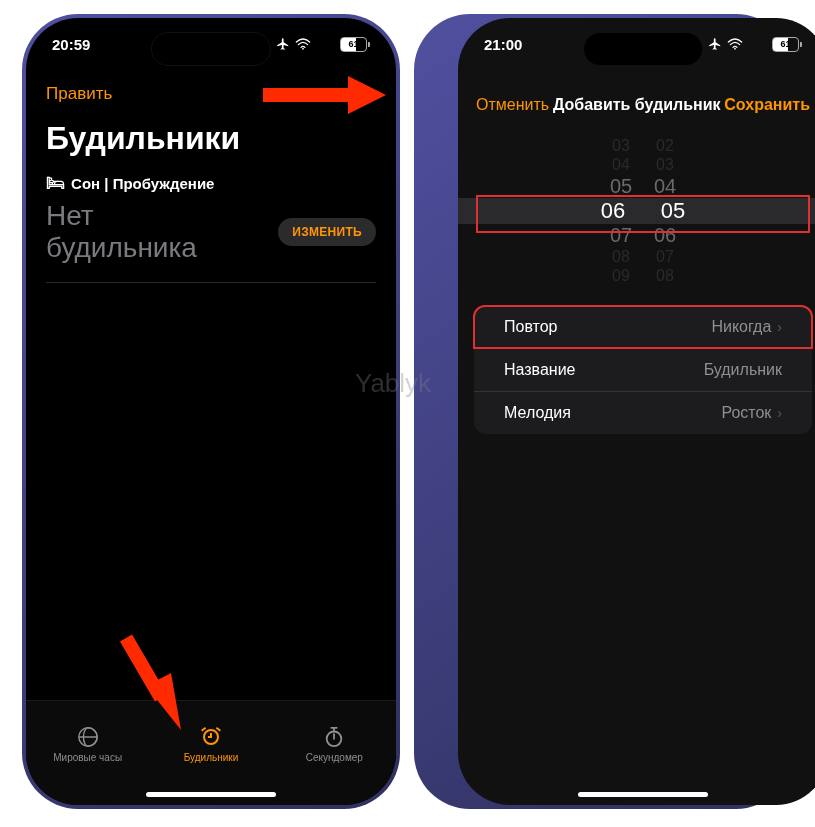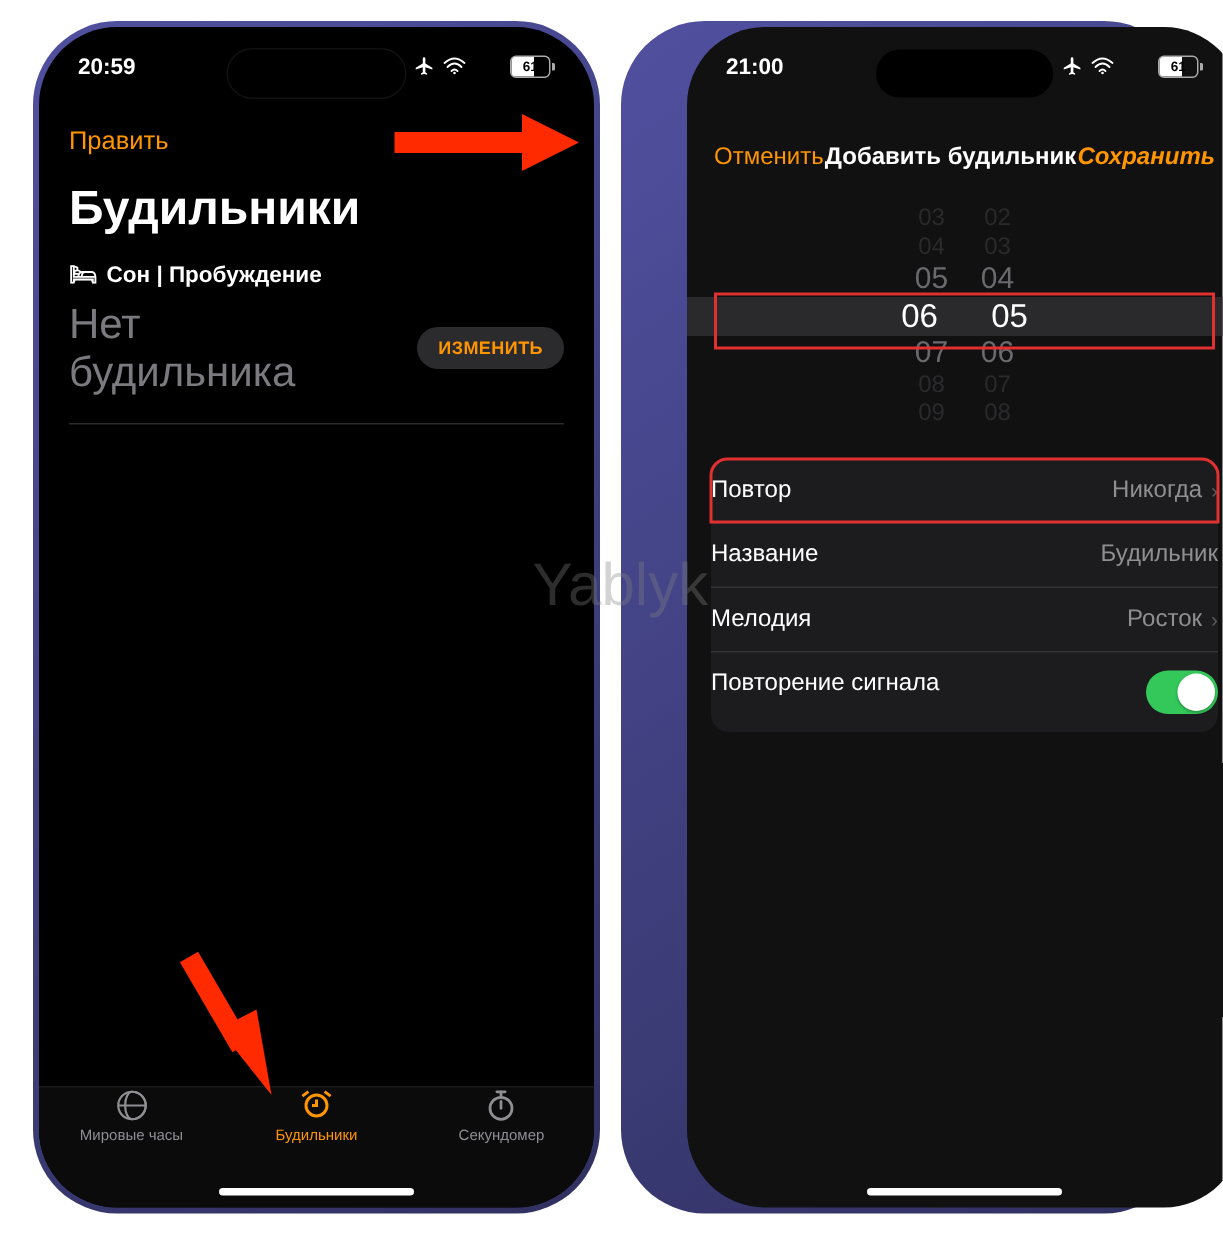--- a/index.html
+++ b/index.html
@@ -171,21 +171,21 @@
   .tabbar {
     position: absolute;
     bottom: 0;
     left: 0; right: 0;
     height: 80px;
     background: #0b0b0b;
     border-top: 1px solid #1a1a1a;
     display: flex;
     justify-content: space-around;
     align-items: flex-start;
-    padding-top: 0;
+    padding-top: 24px;
   }
   .tab {
     display: flex;
     flex-direction: column;
     align-items: center;
     gap: 3px;
     color: var(--gray-text);
     font-size: 10px;
     width: 25%;
   }
@@ -221,21 +221,21 @@
     position: absolute;
     top: 78px;
     left: 0; right: 0;
     display: flex;
     justify-content: space-between;
     align-items: center;
     padding: 0 18px;
     font-size: 16px;
   }
   .modal-nav .cancel, .modal-nav .save { color: var(--orange); }
-  .modal-nav .save { font-weight: 600; font-style: italic; }
+  .modal-nav .save { font-weight: 600; }
   .modal-nav .title2 { color: #fff; font-weight: 600; font-size: 16px; }
 
   .picker {
     position: absolute;
     top: 118px;
     left: 0; right: 0;
     height: 150px;
     display: flex;
     flex-direction: column;
     align-items: center;
@@ -282,21 +282,22 @@
     position: absolute;
     top: 288px;
     left: 16px; right: 16px;
     background: var(--dark-panel);
     border-radius: 12px;
     overflow: visible;
   }
   .setting-row {
     display: flex;
     justify-content: space-between;
-    padding: 12px 0;
+    align-items: center;
+    padding: 12px 30px;
     font-size: 16px;
     border-bottom: 1px solid #333;
     position: relative;
   }
   .setting-row:last-child { border-bottom: none; }
   .setting-label { color: #fff; }
   .setting-value {
     color: var(--gray-text);
     display: flex;
     align-items: center;
@@ -329,21 +330,21 @@
     height: 25px;
     background: #fff;
     border-radius: 50%;
     box-shadow: 0 1px 2px rgba(0,0,0,.3);
   }
 
   .watermark {
     position: absolute;
     top: 368px;
     left: 355px;
-    font-size: 40px;
+    font-size: 26px;
     color: rgba(130,130,130,.35);
     font-weight: 500;
     z-index: 50;
     pointer-events: none;
   }
   svg.globe-icon circle, svg.globe-icon path, svg.globe-icon line { fill:none; stroke: currentColor; stroke-width: 1.6; }
   svg.timer-icon circle, svg.timer-icon line { fill:none; stroke: currentColor; stroke-width: 2; stroke-linecap: round;}
   svg.stopwatch-icon circle, svg.stopwatch-icon line, svg.stopwatch-icon rect { fill:none; stroke: currentColor; stroke-width: 2; stroke-linecap: round;}
   svg.alarm-icon path { fill: currentColor; }
   svg.wifi-icon path { fill: none; stroke: #fff; stroke-width: 1.8; stroke-linecap: round;}
@@ -523,26 +524,20 @@
               <span>Будильник</span>
             </span>
         </div>
         <div class="setting-row">
           <span class="setting-label">Мелодия</span>
           <span class="setting-value">
             <span>Росток</span>
             <span class="chevron">›</span>
           </span>
         </div>
-        <div class="setting-row">
-          <span class="setting-label">Повторение сигнала</span>
-          <div class="toggle">
-            <div class="toggle-knob"></div>
-          </div>
-        </div>
       </div>
 
       <div class="home-indicator"></div>
     </div>
   </div>
 
   <div class="watermark">Yablyk</div>
 
 </div>
 

